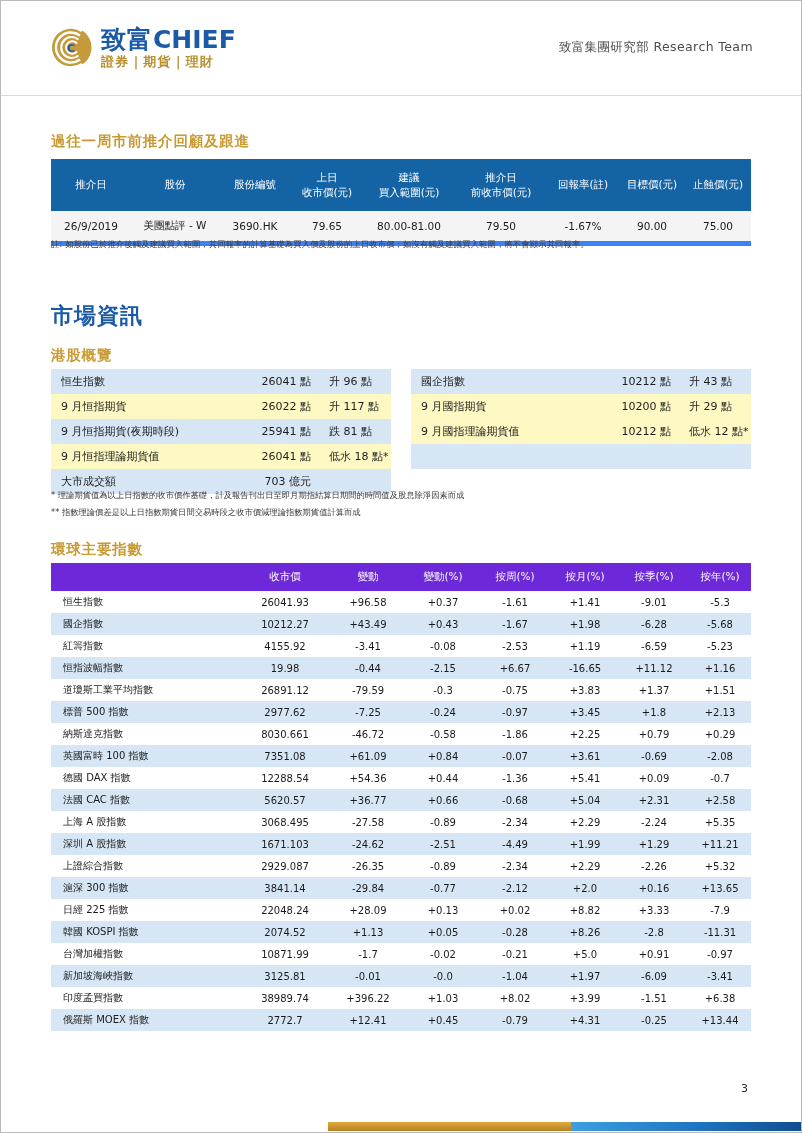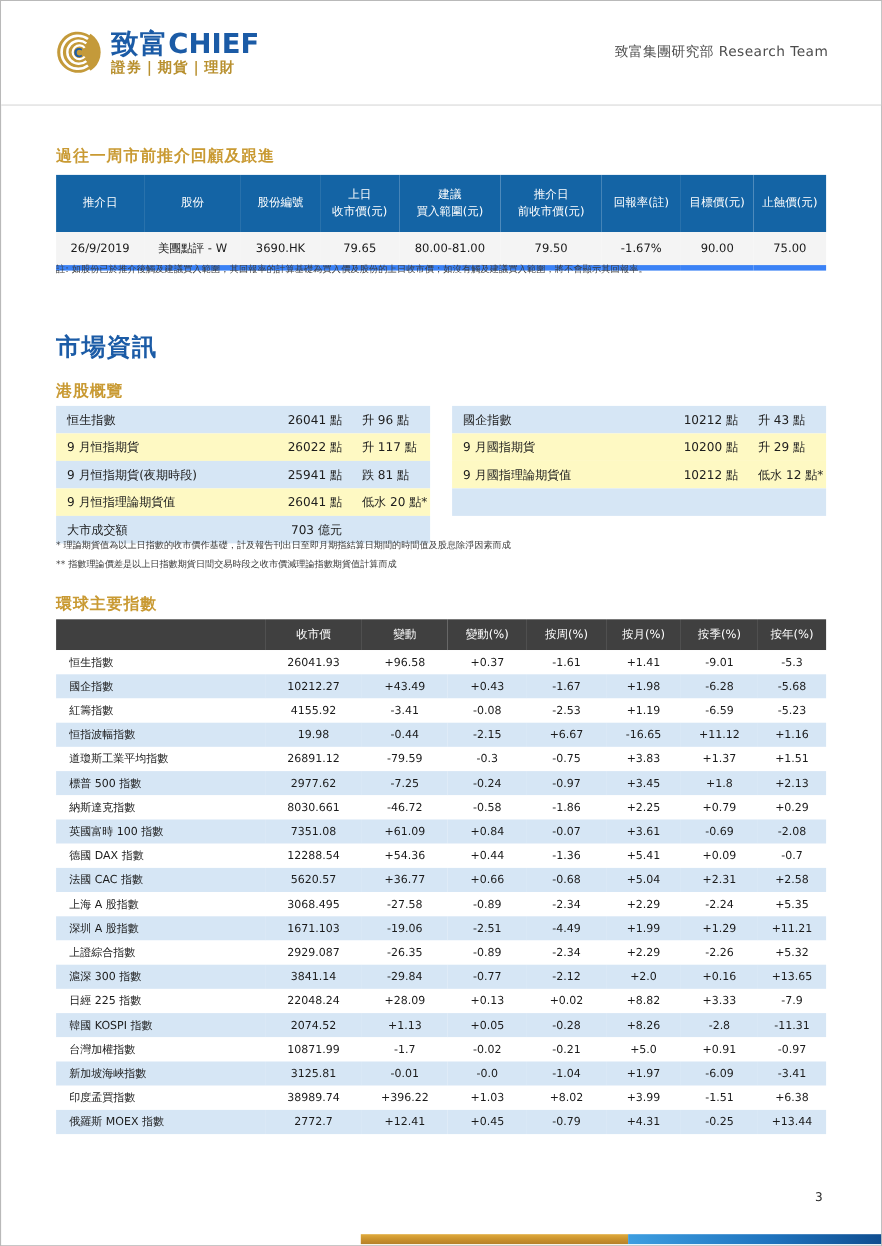--- a/index.html
+++ b/index.html
@@ -149,21 +149,21 @@
 
   
   .tbl2 {
     position: absolute;
     left: 50px; top: 562px;
     width: 700px;
     border-collapse: collapse;
     table-layout: fixed;
   }
   .tbl2 thead th {
-    background: #404040;
+    background: #6d28d9;
     color: #ffffff;
     font-size: 10.5px;
     font-weight: normal;
     padding: 7px 0;
     text-align: center;
   }
   .tbl2 thead th.c-name { text-align: left; padding-left: 12px; }
   .tbl2 tbody td {
     font-size: 10px;
     color: #1a1a1a;
@@ -317,21 +317,21 @@
         <span class="hk-chg">升 117 點</span>
       </div>
       <div class="hk-row shade">
         <span class="hk-name">9 月恒指期貨(夜期時段)</span>
         <span class="hk-value">25941 點</span>
         <span class="hk-chg">跌 81 點</span>
       </div>
       <div class="hk-row plain">
         <span class="hk-name">9 月恒指理論期貨值</span>
         <span class="hk-value">26041 點</span>
-        <span class="hk-chg">低水 20 點*</span>
+        <span class="hk-chg">低水 18 點*</span>
       </div>
       <div class="hk-row shade">
         <span class="hk-name">大市成交額</span>
         <span class="hk-value">703 億元</span>
         <span class="hk-chg"></span>
       </div>
     </div>
 
     <div class="hk-col">
       <div class="hk-row shade">
@@ -492,21 +492,21 @@
           <td>-27.58</td>
           <td>-0.89</td>
           <td>-2.34</td>
           <td>+2.29</td>
           <td>-2.24</td>
           <td>+5.35</td>
         </tr>
         <tr class="shade">
           <td class="c-name">深圳 A 股指數</td>
           <td>1671.103</td>
-          <td>-19.06</td>
+          <td>-24.62</td>
           <td>-2.51</td>
           <td>-4.49</td>
           <td>+1.99</td>
           <td>+1.29</td>
           <td>+11.21</td>
         </tr>
         <tr class="plain">
           <td class="c-name">上證綜合指數</td>
           <td>2929.087</td>
           <td>-26.35</td>

